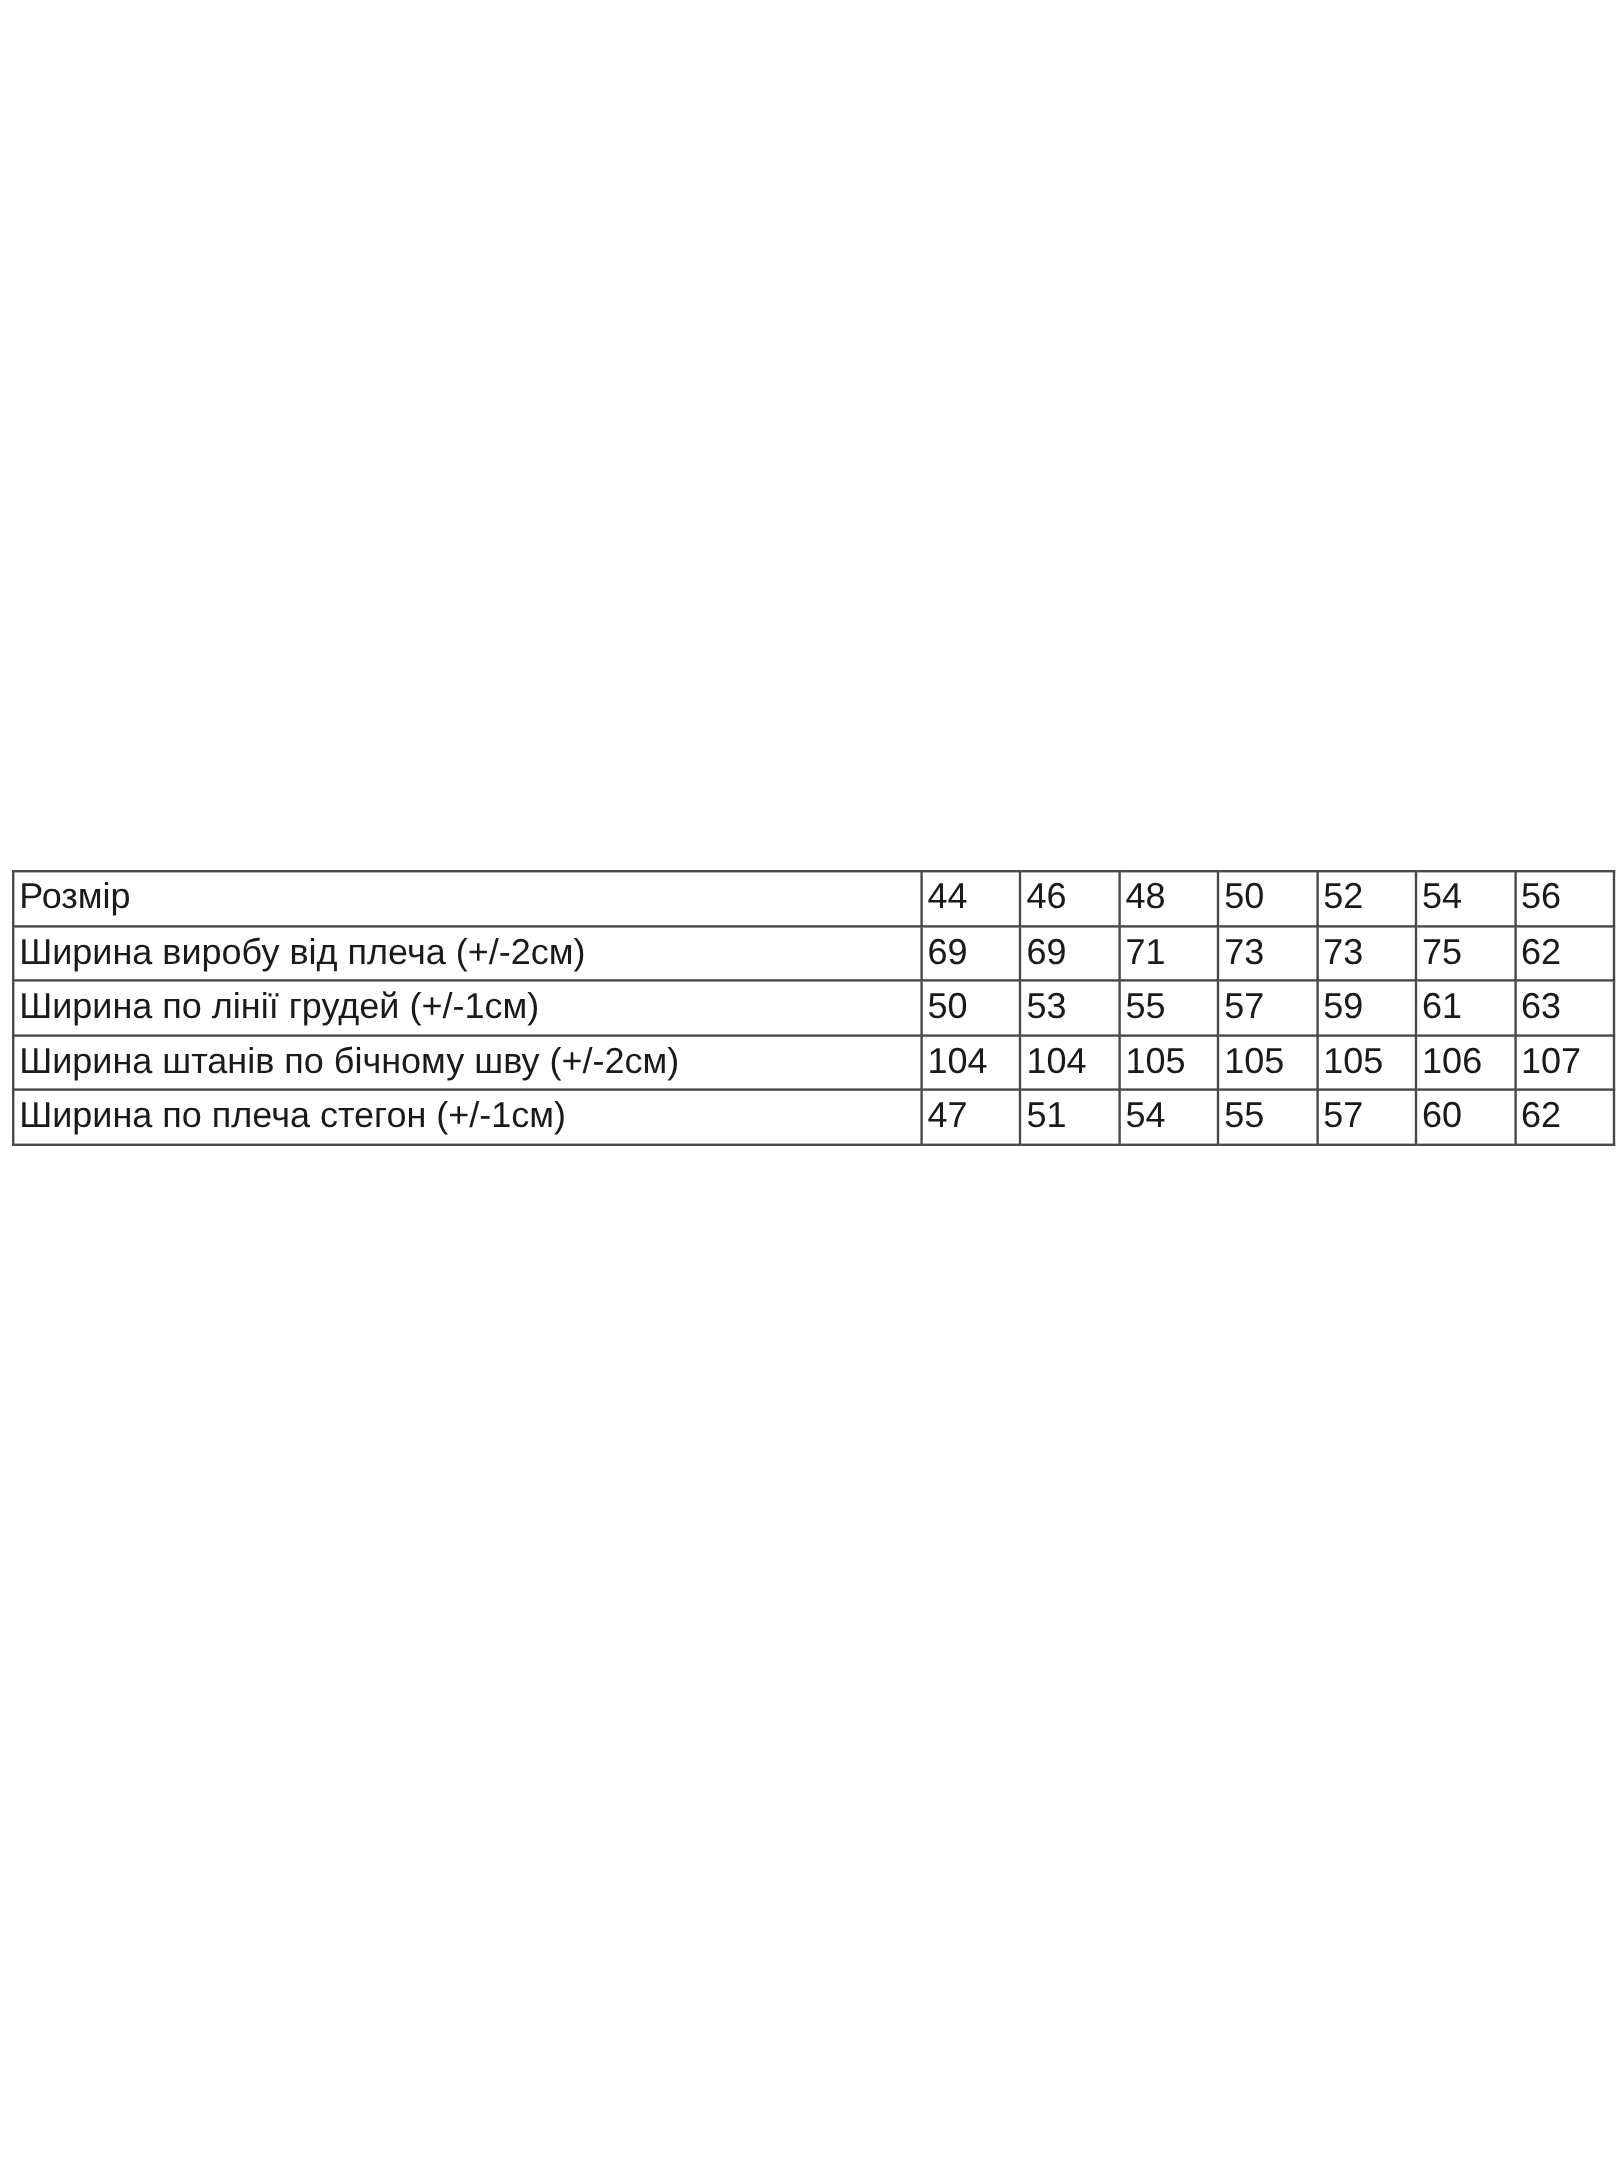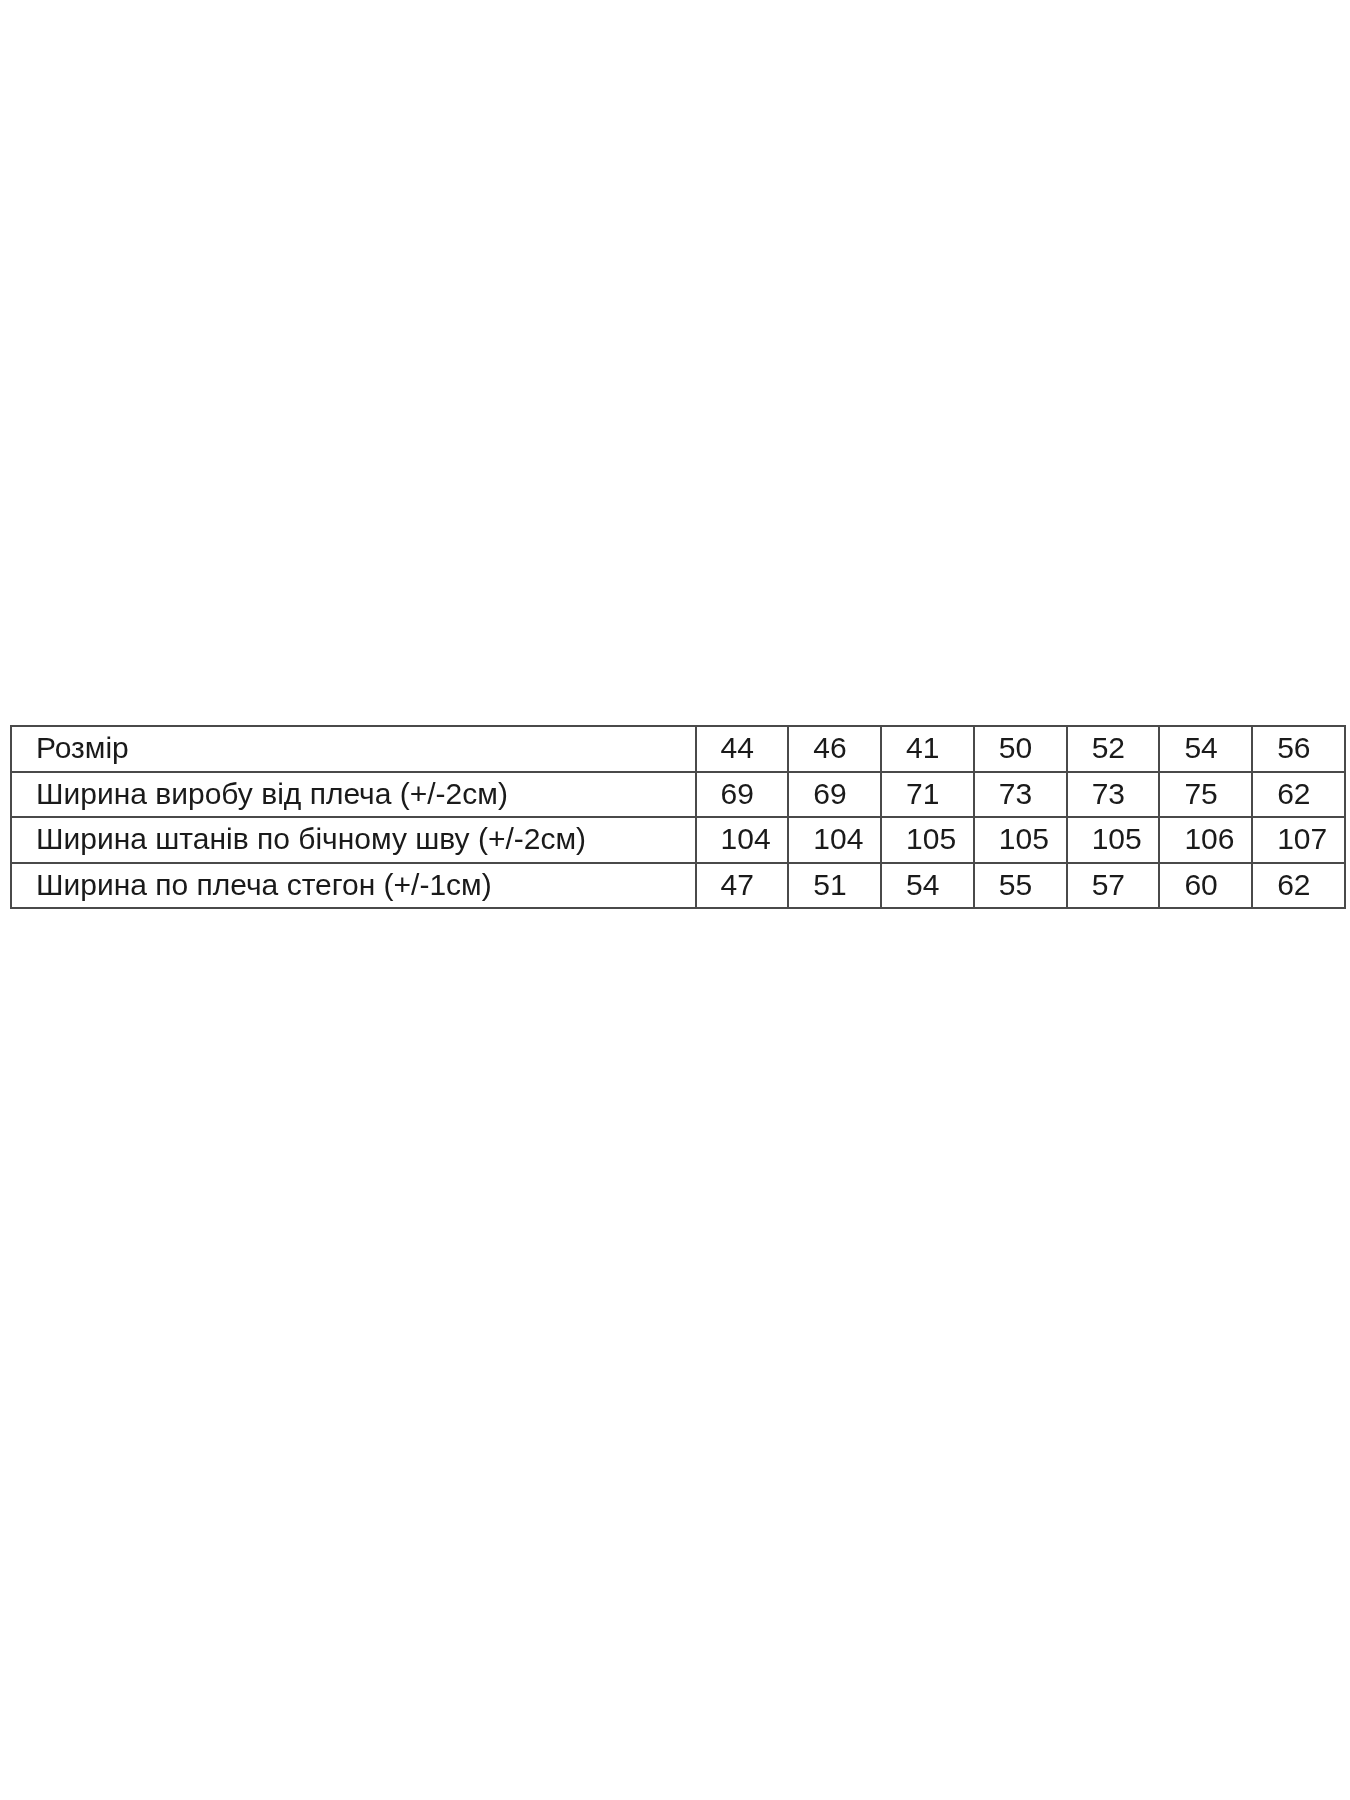--- a/index.html
+++ b/index.html
@@ -22,21 +22,21 @@
   }
   table.size-table {
     border-collapse: collapse;
     table-layout: auto;
     width: 1336px;
     font-size: 30px;
     line-height: 1.12;
   }
   table.size-table td {
     border: 2px solid #4a4a4a;
-    padding: 4px 6px 6px 24px;
+    padding: 4px 6px 6px 4px;
     vertical-align: middle;
     white-space: nowrap;
     color: #1a1a1a;
     font-weight: 400;
   }
   table.size-table td.label {
     text-align: left;
     width: 760px;
   }
   table.size-table td.value {
@@ -48,38 +48,48 @@
 <body>
 
 <div id="size-table-wrap">
   <table class="size-table">
     <tbody>
 
       <tr>
         <td class="label">Розмір</td>
         <td class="value">44</td>
         <td class="value">46</td>
-        <td class="value">41</td>
+        <td class="value">48</td>
         <td class="value">50</td>
         <td class="value">52</td>
         <td class="value">54</td>
         <td class="value">56</td>
       </tr>
 
       <tr>
         <td class="label">Ширина виробу від плеча (+/-2см)</td>
         <td class="value">69</td>
         <td class="value">69</td>
         <td class="value">71</td>
         <td class="value">73</td>
         <td class="value">73</td>
         <td class="value">75</td>
         <td class="value">62</td>
       </tr>
 
+      <tr>
+        <td class="label">Ширина по лінії грудей (+/-1см)</td>
+        <td class="value">50</td>
+        <td class="value">53</td>
+        <td class="value">55</td>
+        <td class="value">57</td>
+        <td class="value">59</td>
+        <td class="value">61</td>
+        <td class="value">63</td>
+      </tr>
 
 
       <tr>
         <td class="label">Ширина штанів по бічному шву (+/-2см)</td>
         <td class="value">104</td>
         <td class="value">104</td>
         <td class="value">105</td>
         <td class="value">105</td>
         <td class="value">105</td>
         <td class="value">106</td>

